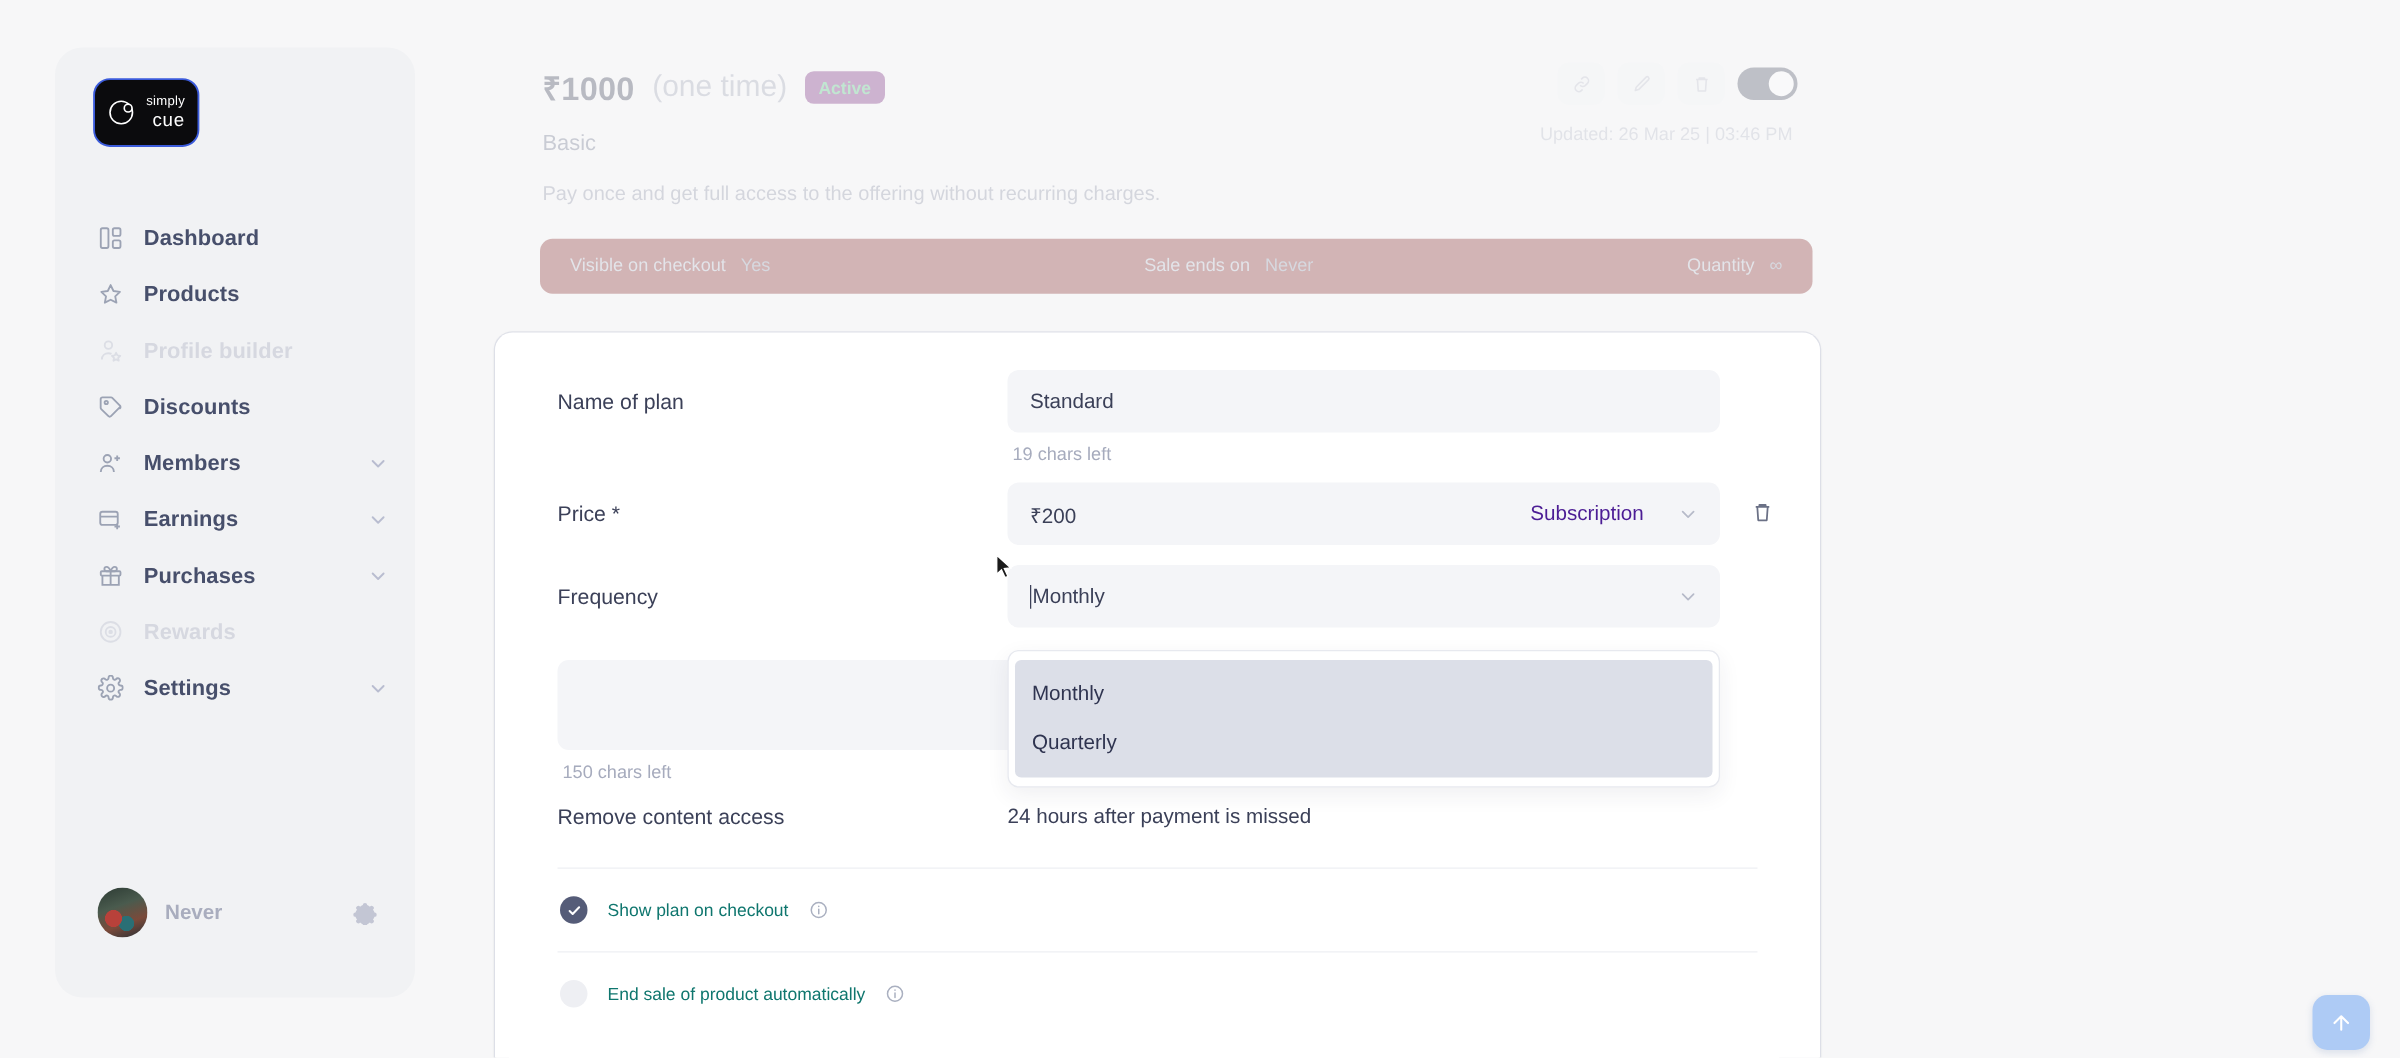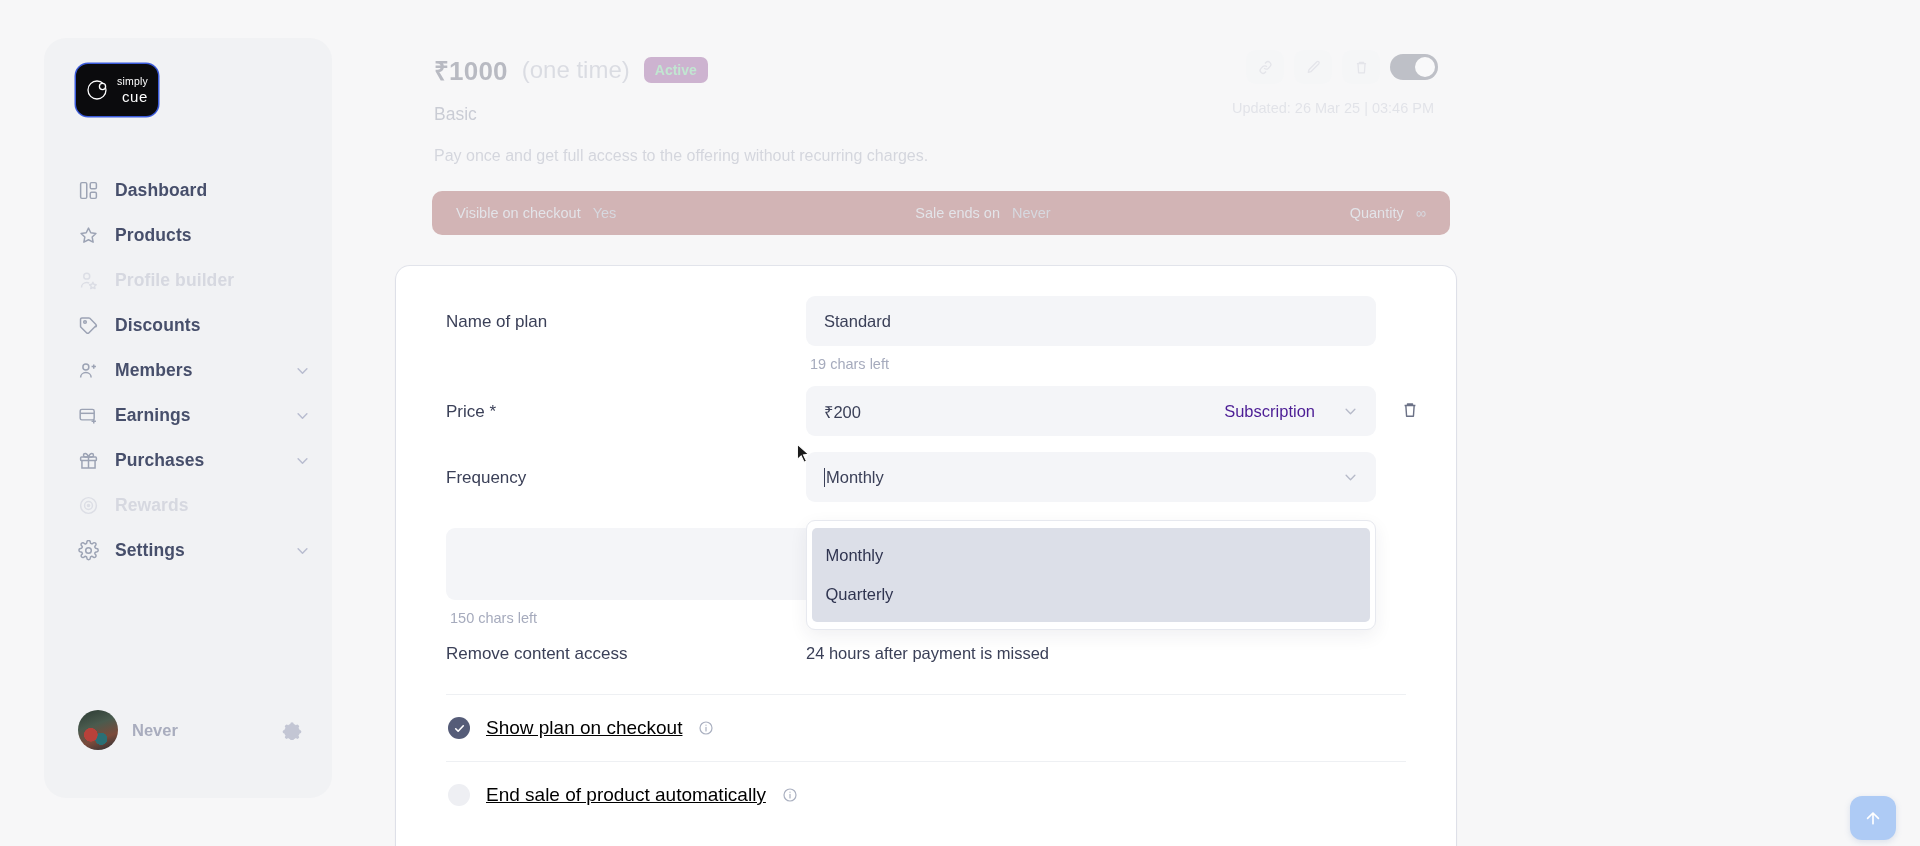--- a/index.html
+++ b/index.html
@@ -128,21 +128,21 @@
     z-index: 40;
   }
   .dd-inner { background: #dcdfe8; border-radius: 5px; padding: 8px 0; }
   .dd-item { padding: 10px 14px; font-size: 16.5px; color: #2f3450; cursor: pointer; }
 
   .checkrow { display: flex; align-items: center; gap: 16px; padding: 22px 0 0 2px; }
   .chk { width: 22px; height: 22px; border-radius: 50%; flex: 0 0 22px; display: flex; align-items: center; justify-content: center; }
   .chk.on { background: #555c78; color: #fff; }
   .chk.off { background: #eeeff3; }
   .chk svg { width: 13px; height: 13px; }
-  .chk-label { font-size: 19px; color: #000000; font-weight: 500; text-decoration: underline; }
+  .chk-label { font-size: 14px; color: #0f766e; font-weight: 500; }
   .info { width: 16px; height: 16px; color: #aab0c0; }
 
   .fab {
     position: absolute; right: 24px; bottom: 22px;
     width: 46px; height: 44px; border-radius: 12px;
     background: #aecbf5; display: flex; align-items: center; justify-content: center;
     box-shadow: 0 2px 6px rgba(90,120,180,.18);
   }
   .fab svg { width: 20px; height: 20px; color: #fff; }
 

